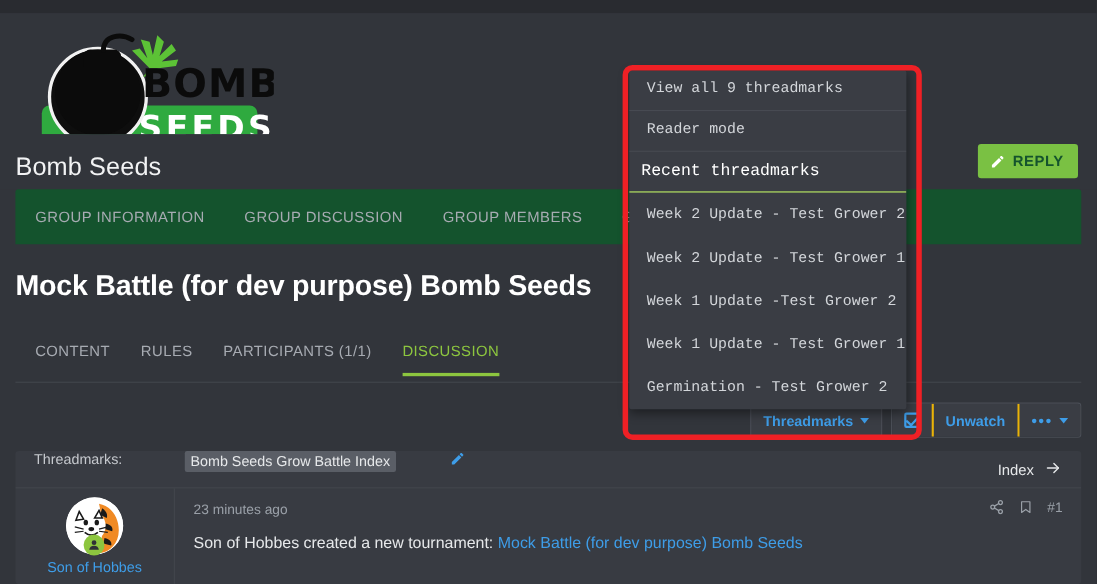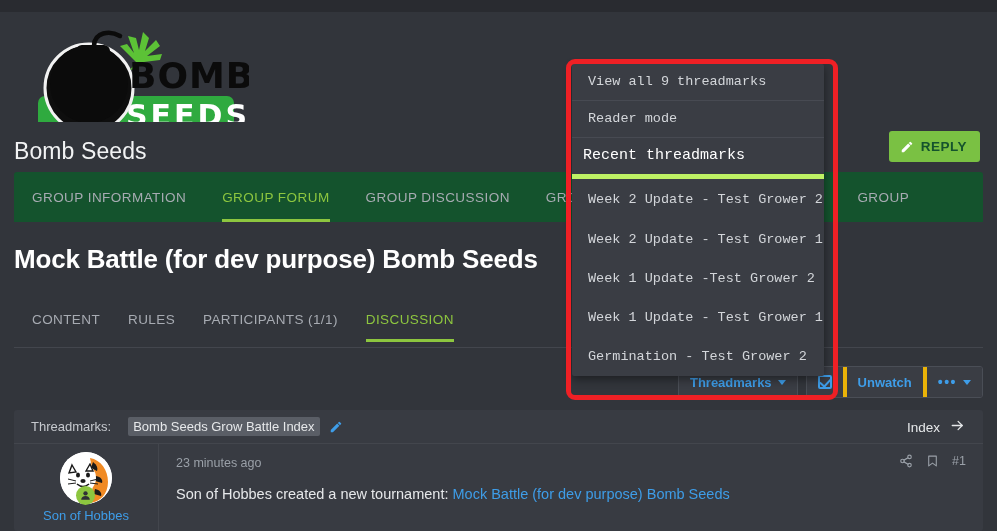--- a/index.html
+++ b/index.html
@@ -86,40 +86,40 @@
   }
 
   
   .action-bar {
     position: absolute; right: 14px; top: 366px;
     height: 32px; display: flex; align-items: stretch;
   }
   .btn-group { display: flex; align-items: stretch; border: 1px solid #4a4e56; border-radius: 3px; overflow: hidden; }
   .act-btn {
     background: #3a3d44; color: #3e9de8;
-    border: none; border-right: 4px solid #eab308;
+    border: none; border-right: 2px solid #eab308;
     padding: 0 11px; font-size: 13px; font-weight: 700;
     font-family: "Liberation Sans", sans-serif;
     display: flex; align-items: center; gap: 6px; cursor: pointer;
   }
   .act-btn:last-child { border-right: none; }
   .caret { width: 0; height: 0; border-left: 4px solid transparent; border-right: 4px solid transparent; border-top: 5px solid #3e9de8; display:inline-block; }
   .chk { width: 14px; height: 14px; border: 2px solid #3e9de8; border-radius: 2px; position: relative; display:inline-block; }
   .chk::after { content:""; position:absolute; left:2px; top:-1px; width:5px; height:9px; border:solid #3e9de8; border-width:0 2px 2px 0; transform: rotate(43deg); }
   .threadmarks-btn { margin-right: 8px; border: 1px solid #4a4e56; border-radius: 3px; background: #3a3d44; }
   .dots { letter-spacing: 1.5px; font-size: 14px; }
 
   
   .post-block {
     position: absolute; left: 14px; top: 410px; width: 969px; height: 121px;
     background: #383b42; border-radius: 3px; overflow: hidden;
   }
   .tm-row {
-    height: 34px; display: flex; align-items: center; padding: 0 14px 0 17px;
-    border-bottom: 1px solid #43464d; position: relative;
+    height: 34px; display: flex; align-items: flex-start; padding: 0 14px 0 17px;
+    border-bottom: 1px solid #43464d; position: relative; gap: 40px;
   }
   .tm-label { font-size: 13px; color: #c6c9ce; }
   .tm-value {
     font-size: 13px; color: #e6e8ea; background: #5a5e66;
     padding: 2px 5px; margin-left: 17px; border-radius: 2px;
   }
   .tm-pencil { margin-left: 9px; width: 14px; height: 14px; display:inline-block; cursor:pointer; }
   .tm-index {
     position: absolute; right: 17px; top: 50%; transform: translateY(-50%);
     display: flex; align-items: center; gap: 9px;
@@ -162,21 +162,21 @@
     box-shadow: 0 3px 10px rgba(0,0,0,.45);
     z-index: 40; overflow: hidden; font-family: Liberation Mono, monospace;
   }
   .dd-item {
     padding: 10px 14px 11px 16px; font-size: 13.5px; color: #d3d6da;
     border-bottom: 1px solid #474a52; cursor: pointer;
     display: flex; align-items: center; white-space: nowrap;
   }
   .dd-header {
     padding: 9px 14px 10px 11px; font-size: 15px; color: #ffffff;
-    border-bottom: 5px solid #bef264; font-weight: 400;
+    border-bottom: 1px solid #bef264; font-weight: 400;
   }
   .dd-recent {
     padding: 12px 14px 12px 16px; font-size: 13.5px; color: #d3d6da;
     cursor: pointer; display: flex; align-items: center; gap: 8px; white-space: nowrap;
   }
   .badge-new {
     background: #2a70c2; color: #ffffff; font-size: 11.5px; font-weight: 700;
     padding: 2px 5px; border-radius: 2px; line-height: 1.15;
   }
 
@@ -228,23 +228,20 @@
             <path d="M3 17.25V21h3.75L17.81 9.94l-3.75-3.75L3 17.25zM20.71 7.04a1 1 0 0 0 0-1.41l-2.34-2.34a1 1 0 0 0-1.41 0l-1.83 1.83 3.75 3.75 1.83-1.83z"></path>
           </svg>
       </span>
       <span>REPLY</span>
     </div>
   </div>
 
   <div class="nav-tabs">
     <div class="nav-tab">
         <span>GROUP INFORMATION</span>
-      </div>
-    <div class="nav-tab active">
-        <span>GROUP FORUM</span>
       </div>
     <div class="nav-tab">
         <span>GROUP DISCUSSION</span>
       </div>
     <div class="nav-tab">
         <span>GROUP MEMBERS</span>
       </div>
     <div class="nav-tab">
         <span>GROUP EVENTS</span>
       </div>

